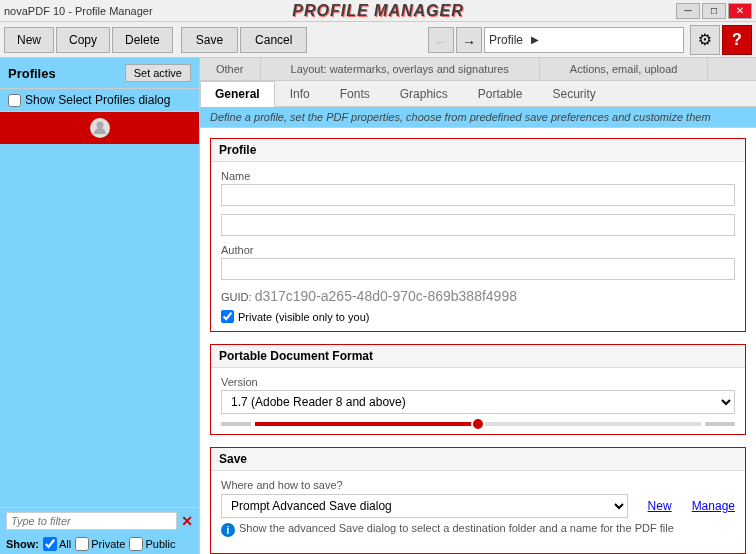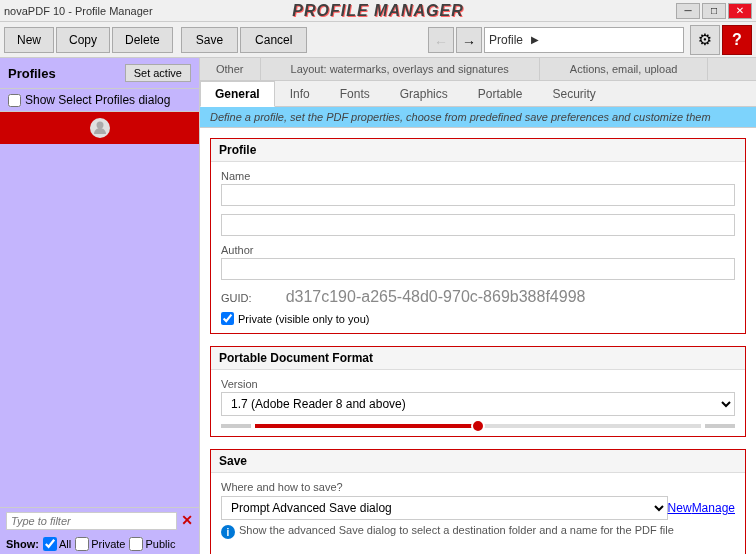--- a/index.html
+++ b/index.html
@@ -120,21 +120,21 @@
 
     
     .main-layout {
       display: flex;
       height: calc(554px - 22px - 36px);
     }
 
     
     .sidebar {
       width: 200px;
-      background: #c4b5fd;
+      background: #7dd3fc;
       border-right: 1px solid #ccc;
       display: flex;
       flex-direction: column;
     }
     .sidebar-header {
       display: flex;
       align-items: center;
       justify-content: space-between;
       padding: 6px 8px;
       border-bottom: 1px solid #ccc;
@@ -169,21 +169,21 @@
       width: 20px; height: 20px;
       background: #e0e0e0;
       border-radius: 50%;
       display: flex; align-items: center; justify-content: center;
       color: #555;
       font-size: 14px;
       margin: 0 auto;
     }
     .sidebar-filter-row {
       display: flex;
-      align-items: flex-start;
+      align-items: center;
       padding: 4px 6px;
       border-top: 1px solid #ccc;
       gap: 4px;
     }
     .sidebar-filter-input {
       flex: 1;
       border: 1px solid #ccc;
       padding: 2px 4px;
       font-size: 11px;
       color: #aaa;
@@ -310,22 +310,21 @@
       font-size: 12px;
       height: 22px;
     }
     .guid-row {
       font-size: 11px;
       color: #555;
       margin-bottom: 6px;
     }
     .guid-value {
       color: #888;
-      font-size: 16px;
-      margin-left: 31px;
+      font-size: 14px;
     }
     .checkbox-row {
       display: flex;
       align-items: center;
       gap: 4px;
       font-size: 11px;
     }
 
     
     .version-select {
@@ -355,21 +354,21 @@
       border-radius: 50%;
       position: absolute;
       top: -5px;
       left: calc(50% - 7px);
     }
 
     
     .save-where-row {
       display: flex;
       align-items: center;
-      gap: 0;
+      gap: 20px;
       margin-bottom: 4px;
     }
     .save-where-select {
       flex: 1;
       border: 1px solid #ccc;
       padding: 3px 5px;
       font-size: 12px;
       height: 24px;
       background: white;
     }

